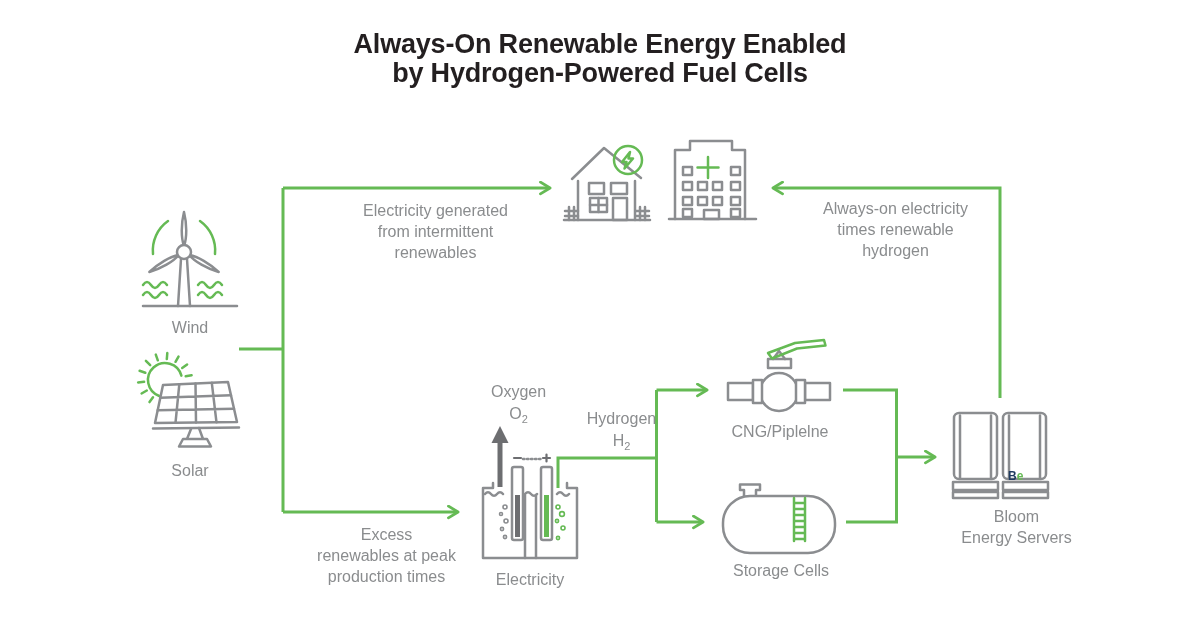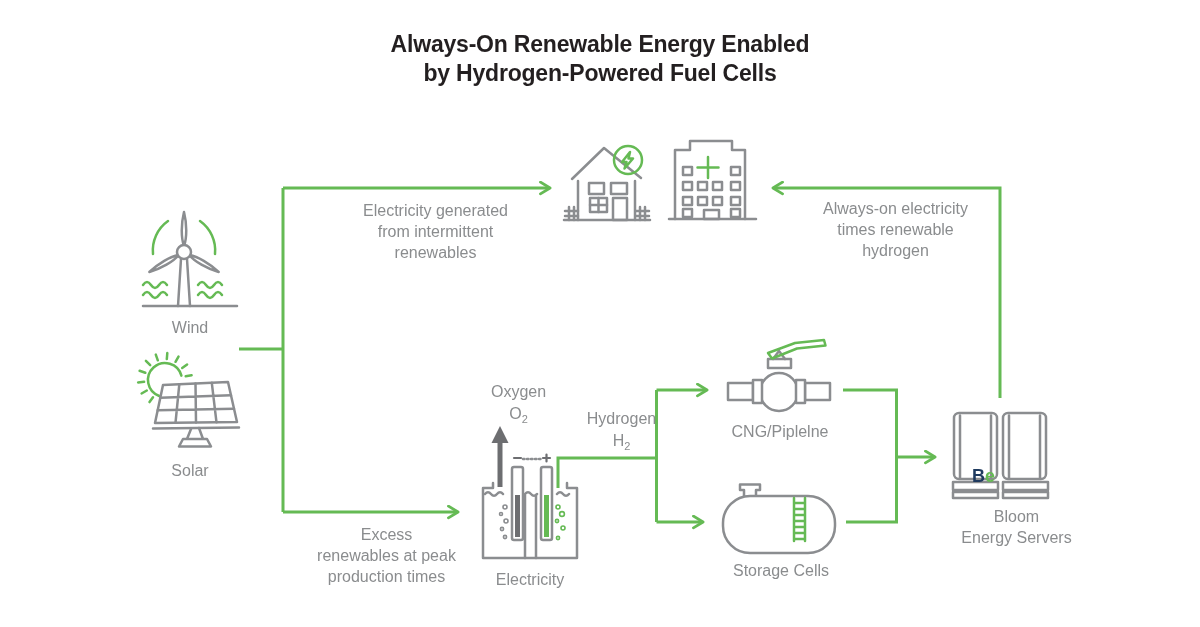--- a/index.html
+++ b/index.html
@@ -1,25 +1,25 @@
 <!DOCTYPE html>
 <html style="--green: #65ba54; --gray-text: #8a8c8e; --gray-icon: #8b8d90; --dark-gray: #6d6e71; --title-color: #231f20; --logo-navy: #1f3a5f;"><head>
 <meta charset="utf-8">
 <style>
   html,body{margin:0;padding:0;background:#fff;}
   .canvas{position:relative;width:1200px;height:627px;background:#fff;overflow:hidden;
           font-family:"Liberation Sans","DejaVu Sans",sans-serif;}
   .title{position:absolute;left:600px;top:30px;transform:translateX(-50%);text-align:center;
-         color:var(--title-color,#231f20);font-size:23px;font-weight:bold;line-height:29px;
+         color:var(--title-color,#231f20);font-size:27px;font-weight:bold;line-height:29px;
          letter-spacing:-0.2px;white-space:nowrap;}
   .lbl{position:absolute;transform:translateX(-50%);text-align:center;
        color:var(--gray-text,#8a8c8e);font-size:16px;line-height:21px;white-space:nowrap;}
   .lbl .ln{display:block;padding-left:31px;}
   .lbl sub{font-size:11px;}
-  .belogo{position:absolute;left:972px;top:469px;font-size:18px;font-weight:bold;line-height:15px;}
+  .belogo{position:absolute;left:1008px;top:469px;font-size:12px;font-weight:bold;line-height:15px;}
   .belogo .b{color:var(--logo-navy,#1f3a5f);}
   .belogo .e{color:var(--green,#65ba54);}
   svg.icon{position:absolute;overflow:visible;}
   .conn{position:absolute;left:0;top:0;}
   
   .g{stroke:var(--gray-icon,#8b8d90);fill:none;stroke-width:2.5;stroke-linecap:round;stroke-linejoin:round;}
   .gwf{fill:#fff;}
   .grn{stroke:var(--green,#65ba54);fill:none;stroke-width:2.5;stroke-linecap:round;stroke-linejoin:round;}
   .dk{stroke:var(--dark-gray,#6d6e71);fill:none;stroke-width:2.2;stroke-linecap:round;}
   .gb{stroke:var(--gray-icon,#8b8d90);fill:none;stroke-width:1.6;}

